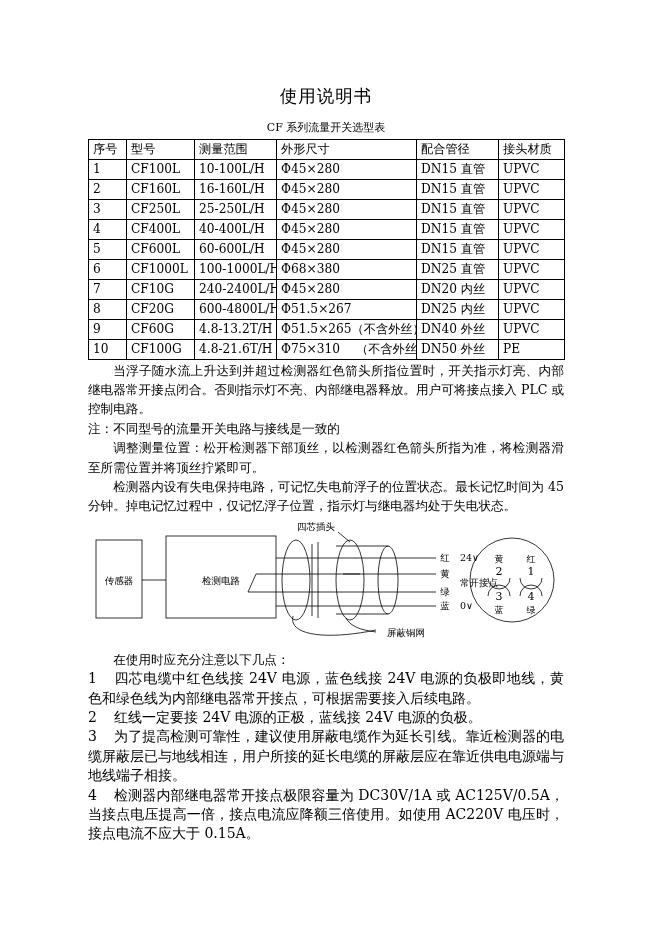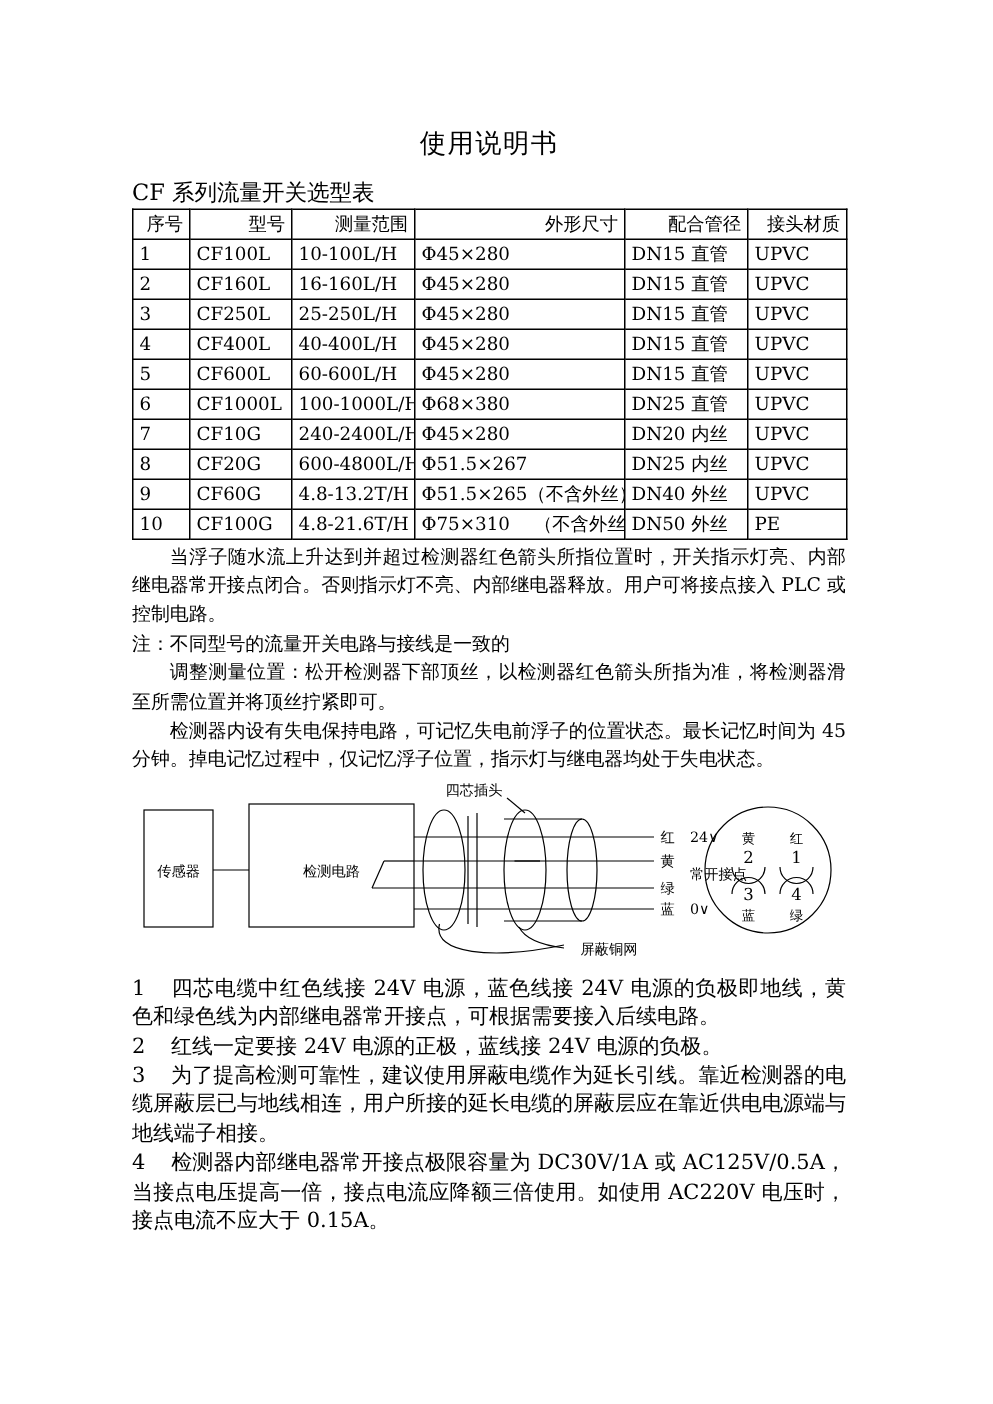--- a/index.html
+++ b/index.html
@@ -42,42 +42,43 @@
     font-size: 12.6px;
     line-height: 19.4px;
     text-align: justify;
     text-justify: inter-ideograph;
     text-indent: 2em;
   }
   p.noindent {
     text-indent: 0;
   }
   .table-caption {
-    font-size: 15px;
+    text-align: center;
+    font-size: 11px;
     line-height: 18px;
     margin: 2px 0 2px 0;
   }
   table.spec {
     border-collapse: collapse;
     width: 476px;
     table-layout: fixed;
     font-size: 12.2px;
   }
   table.spec td, table.spec th {
     border: 1px solid #000;
     padding: 1px 4px;
     height: 17px;
     line-height: 15px;
     font-weight: normal;
     vertical-align: middle;
     white-space: nowrap;
     overflow: hidden;
   }
   table.spec th {
-    text-align: right;
+    text-align: left;
   }
   table.spec td {
     text-align: left;
   }
   .col-no    { width: 38px; }
   .col-model { width: 68px; }
   .col-range { width: 82px; }
   .col-dim   { width: 140px; }
   .col-pipe  { width: 82px; }
   .col-mat   { width: 66px; }
@@ -316,20 +317,21 @@
           <text x="411" y="57" font-size="11">2</text>
           <text x="443" y="57" font-size="11">1</text>
           <text x="411" y="82" font-size="11">3</text>
           <text x="443" y="82" font-size="11">4</text>
           <text x="411" y="95">蓝</text>
           <text x="443" y="95">绿</text>
         </g>
       </svg>
     </div>
 
+    <p class="list-intro">在使用时应充分注意以下几点：</p>
 
     <ol class="numlist">
       <li><span class="num">1</span><span>四芯电缆中红色线接 24V 电源，蓝色线接 24V 电源的负极即地线，黄色和绿色线为内部继电器常开接点，可根据需要接入后续电路。</span></li>
       <li><span class="num">2</span><span>红线一定要接 24V 电源的正极，蓝线接 24V 电源的负极。</span></li>
       <li><span class="num">3</span><span>为了提高检测可靠性，建议使用屏蔽电缆作为延长引线。靠近检测器的电缆屏蔽层已与地线相连，用户所接的延长电缆的屏蔽层应在靠近供电电源端与地线端子相接。</span></li>
       <li><span class="num">4</span><span>检测器内部继电器常开接点极限容量为 DC30V/1A 或 AC125V/0.5A，当接点电压提高一倍，接点电流应降额三倍使用。如使用 AC220V 电压时，接点电流不应大于 0.15A。</span></li>
 
     </ol>
 
   </div>

